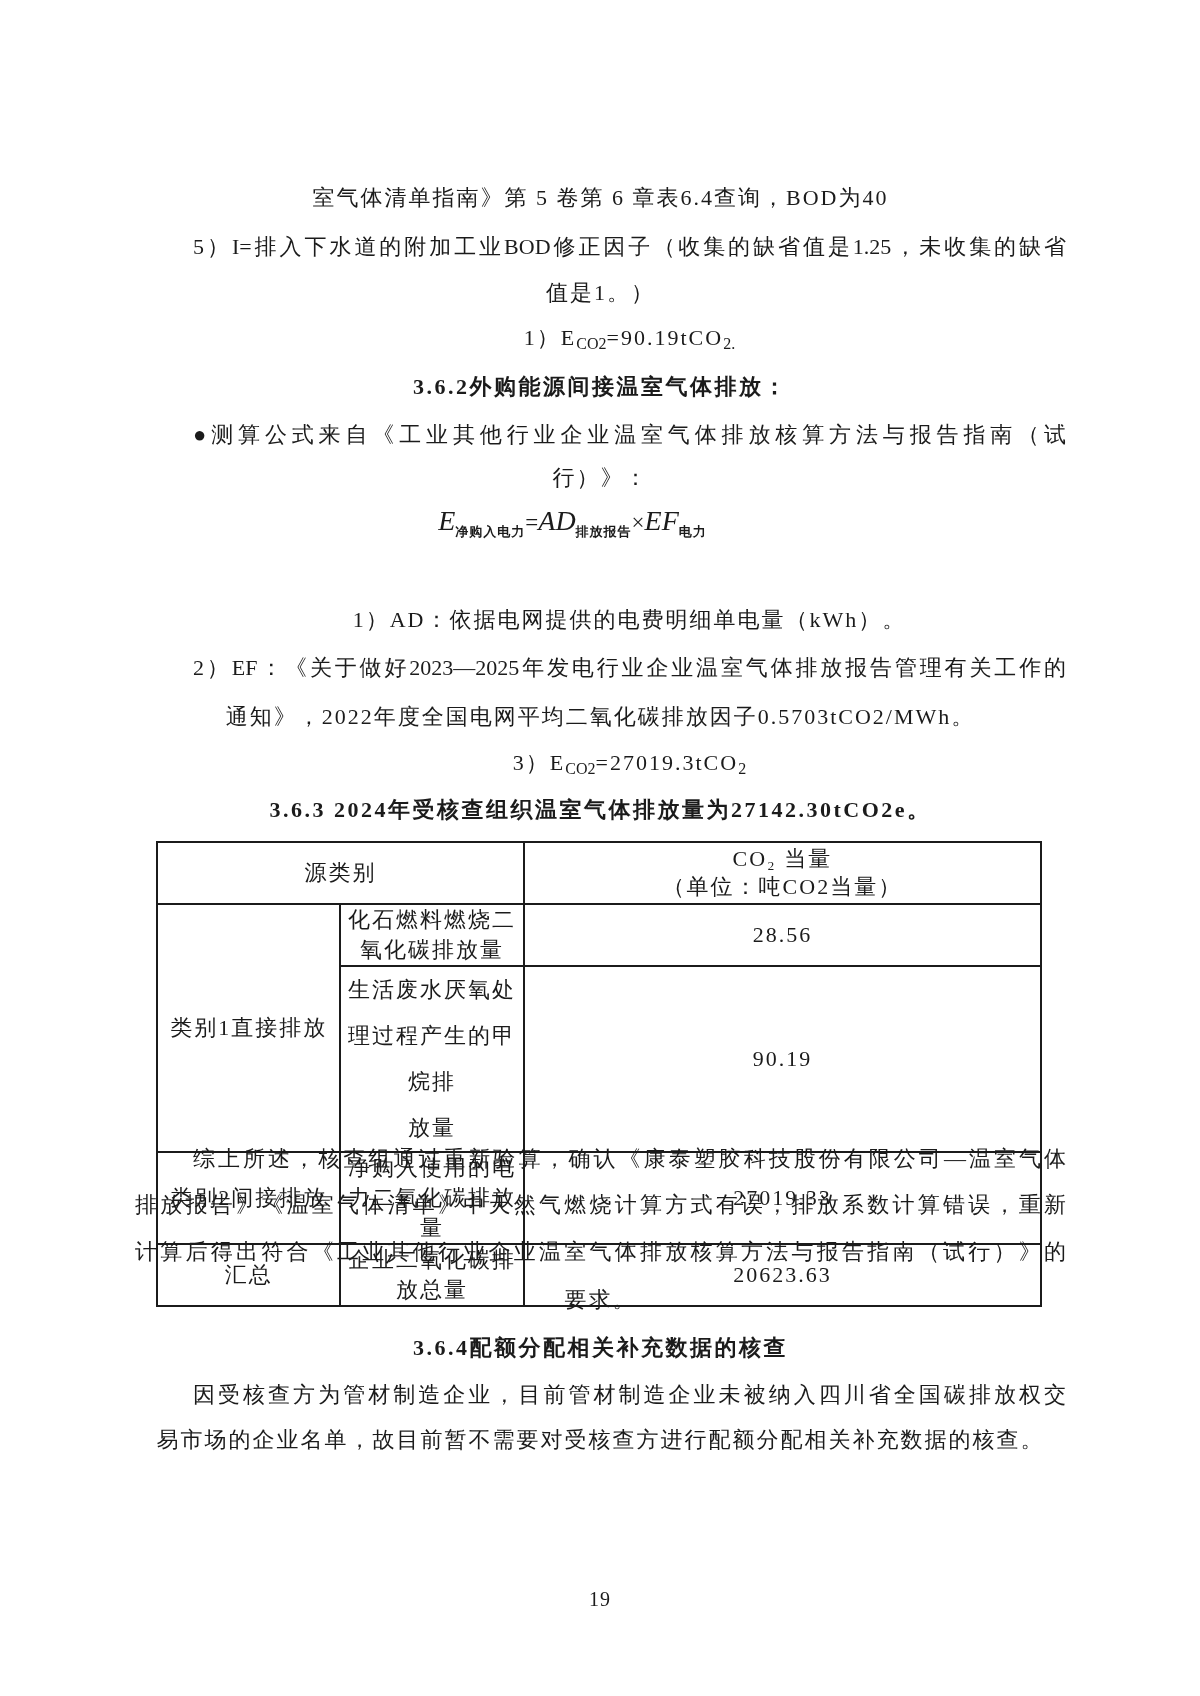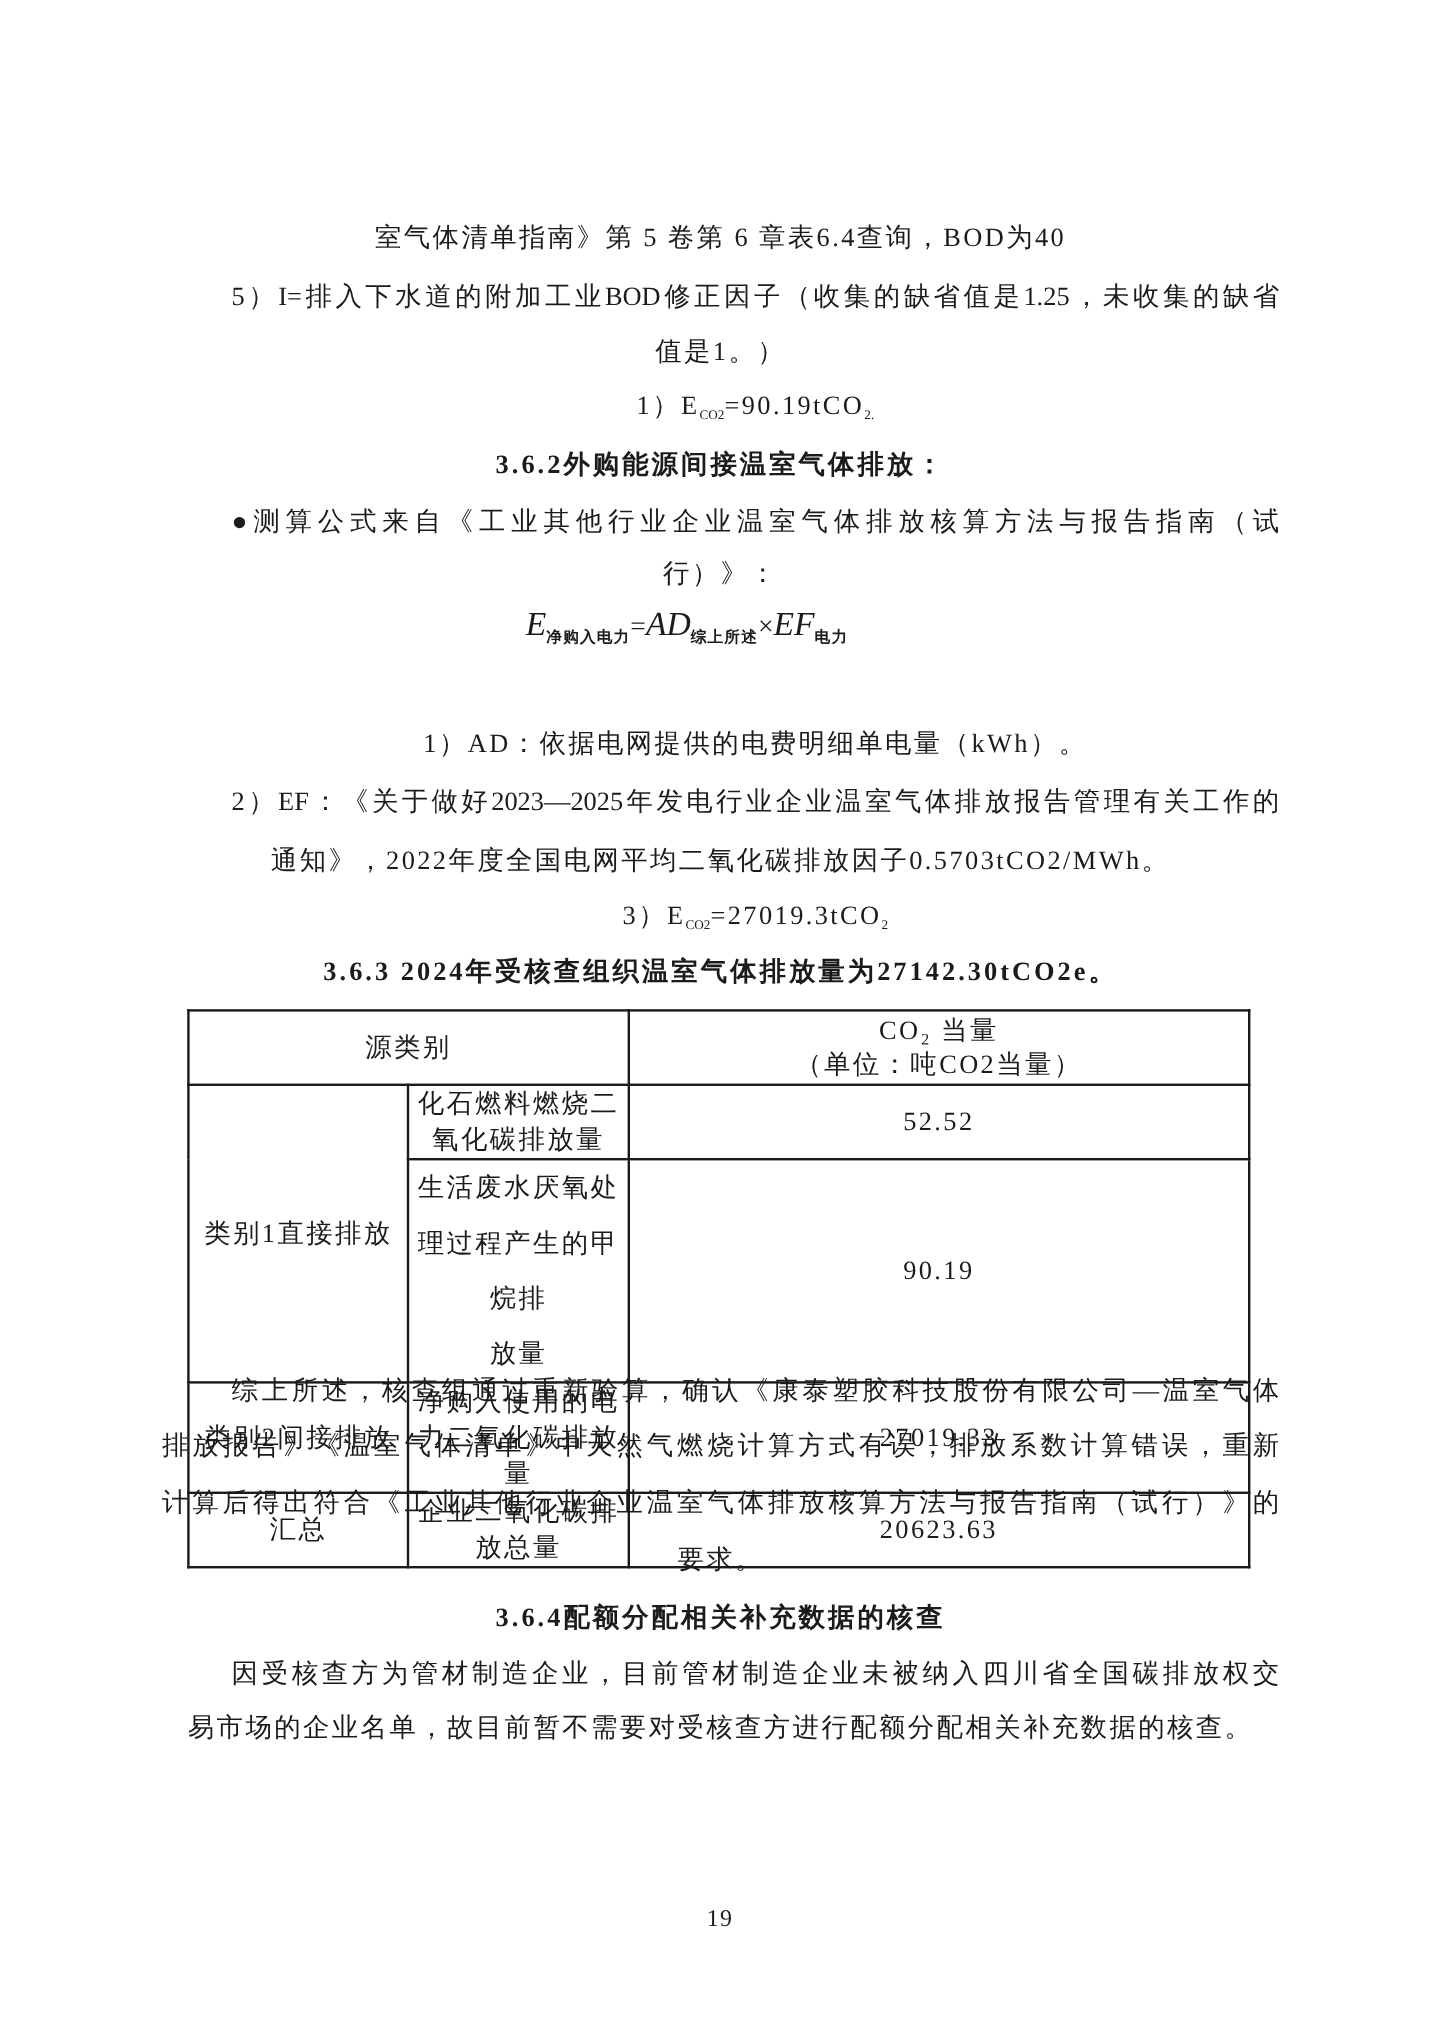--- a/index.html
+++ b/index.html
@@ -23,21 +23,21 @@
   }
   .just{
     white-space:normal;
     letter-spacing:0;
     text-align:justify;
     text-align-last:justify;
   }
   .ind{ text-indent:58px; }
   .bold{ font-weight:bold; letter-spacing:2.5px; }
   sub.cosub{
-    font-size:11px;
+    font-size:16px;
     letter-spacing:0;
     vertical-align:-4px;
   }
   
   .formula-wrap{
     position:absolute;
     left:135px;
     width:931px;
     top:505px;
     text-align:center;
@@ -106,21 +106,21 @@
 <div class="line" style="top:278px">值是1。）</div>
 
 <div class="line ind" style="top:323px"><span>1）E</span><sub class="cosub">CO2</sub><span>=90.19tCO</span><sub class="cosub">2.</sub></div>
 
 <div class="line bold" style="top:372px">3.6.2外购能源间接温室气体排放：</div>
 
 <div class="line just ind" style="top:420px">●测算公式来自《工业其他行业企业温室气体排放核算方法与报告指南（试</div>
 <div class="line" style="top:463px">行）》：</div>
 
 <div class="formula-wrap">
-  <span class="f-var">E</span><span class="f-sub">净购入电力</span><span class="f-var f-op">=</span><span class="f-var">AD</span><span class="f-sub">综上所述</span><span class="f-var f-op">×</span><span class="f-var">EF</span><span class="f-sub">电力</span>
+  <span class="f-var">E</span><span class="f-sub">净购入电力</span><span class="f-var f-op">=</span><span class="f-var">AD</span><span class="f-sub">排放报告</span><span class="f-var f-op">×</span><span class="f-var">EF</span><span class="f-sub">电力</span>
 </div>
 
 <div class="line ind" style="top:605px">1）AD：依据电网提供的电费明细单电量（kWh）。</div>
 <div class="line just ind" style="top:653px">2）EF：《关于做好2023—2025年发电行业企业温室气体排放报告管理有关工作的</div>
 <div class="line" style="top:702px">通知》，2022年度全国电网平均二氧化碳排放因子0.5703tCO2/MWh。</div>
 
 <div class="line ind" style="top:748px"><span>3）E</span><sub class="cosub">CO2</sub><span>=27019.3tCO</span><sub class="cosub">2</sub></div>
 
 <div class="line bold" style="top:795px">3.6.3  2024年受核查组织温室气体排放量为27142.30tCO2e。</div>
 
@@ -129,21 +129,21 @@
       <tr style="height:62px">
     <th colspan="2" class="col-cat">源类别</th>
     <th class="col-val hdr-co2">
           <div>CO₂ 当量</div>
           <div>（单位：吨CO2当量）</div>
         </th>
   </tr>
   <tr style="height:47px">
     <td rowspan="2" class="col-cat">类别1直接排放</td>
     <td class="col-src">化石燃料燃烧二氧化碳排放量</td>
-    <td class="col-val">52.52</td>
+    <td class="col-val">28.56</td>
   </tr>
   <tr style="height:97px">
     <td class="col-src pre">生活废水厌氧处理过程产生的甲烷排
 放量</td>
     <td class="col-val">90.19</td>
   </tr>
   <tr style="height:45px">
     <td class="col-cat">类别2间接排放</td>
     <td class="col-src">净购入使用的电力二氧化碳排放量</td>
     <td class="col-val">27019.33</td>

